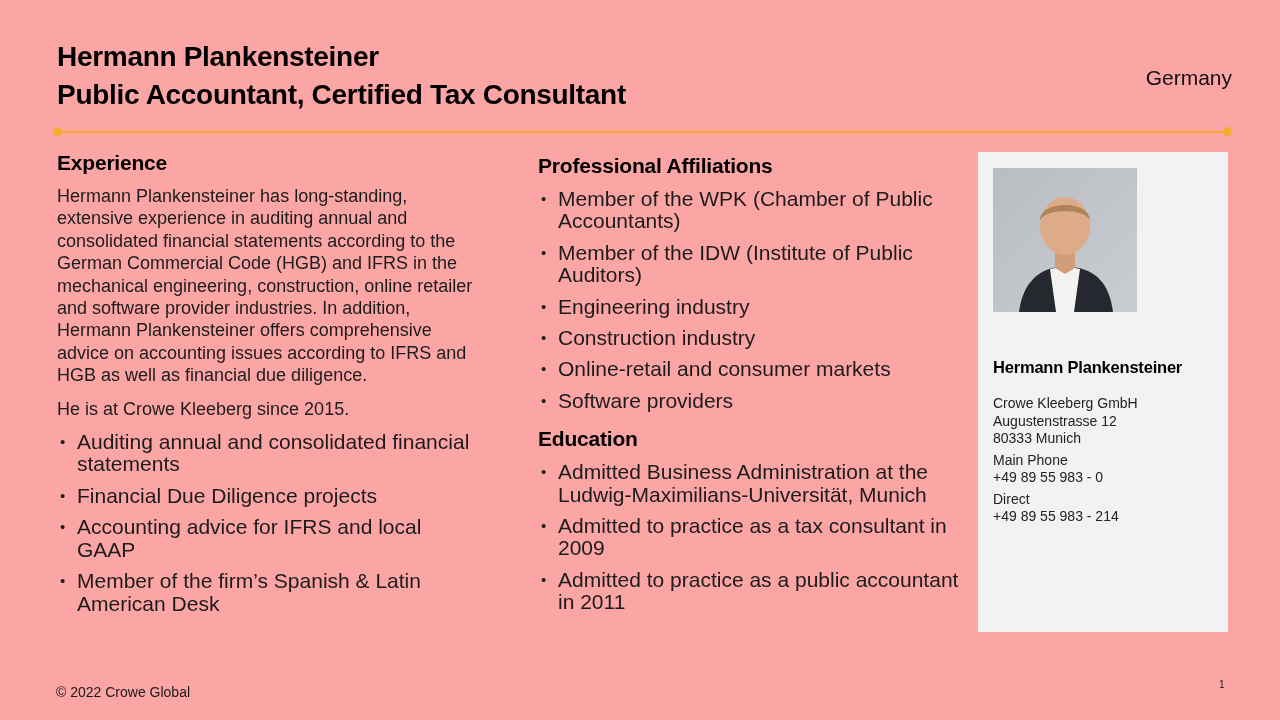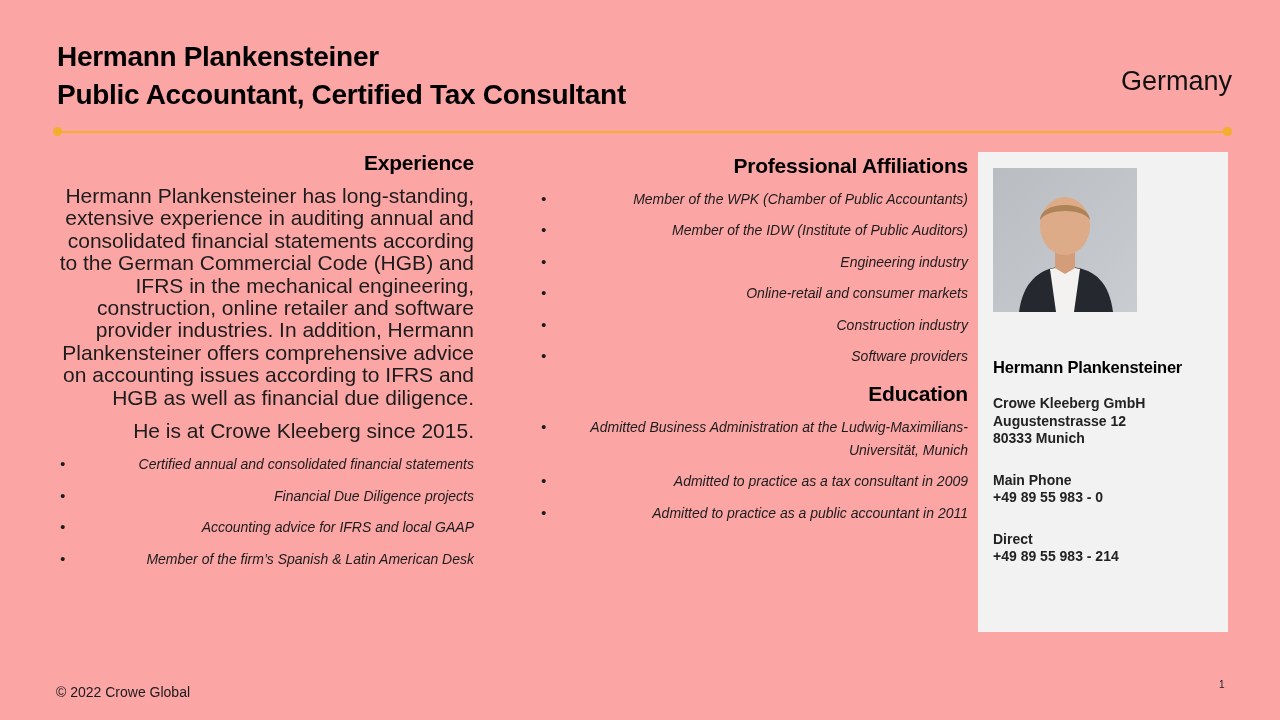--- a/index.html
+++ b/index.html
@@ -13,71 +13,70 @@
     overflow:hidden;
   }
   
   .title {
     position:absolute; left:57px; top:38px;
     font-size:28px; font-weight:bold; line-height:38px;
     color:#000; letter-spacing:-0.3px;
   }
   .region {
     position:absolute; top:66px; right:48px;
-    font-size:27px; color:#111;
+    font-size:21px; color:#111;
   }
   
   .divider { position:absolute; left:57px; top:127px; width:1171px; height:9px; }
   .divider .line { position:absolute; left:2px; right:2px; top:3.5px; height:2px; }
   .divider .dot { position:absolute; top:0; width:9px; height:9px; border-radius:50%; }
   .divider .dot.left { left:-4px; }
   .divider .dot.right { right:-4px; }
 
   
-  .col { position:absolute; top:150px;text-align:right; }
+  .col { position:absolute; top:150px; }
   .col-left { left:57px; width:417px; }
   .col-mid  { left:514px; width:430px;margin-left:24px; }
 
   h2.section-heading {
     font-size:21px; font-weight:bold; color:#000;
     line-height:26px; margin-bottom:9px; letter-spacing:-0.2px;
   }
   .col-mid h2.section-heading { margin-top:14px; }
   .col-mid h2.section-heading:first-child { margin-top:3px; }
   .body-text {
-    font-size:21px; line-height:22.4px; color:#1c1c1c;
+    font-size:18px; line-height:22.4px; color:#1c1c1c;
     margin-bottom:11px;
   }
   .mt-sec { margin-top:14px; }
   ul.bullets { list-style:none; margin:2px 0 6px 0; }
   ul.bullets li {
     position:relative; padding-left:20px;
-    font-size:14px; line-height:22.4px; color:#1c1c1c;
+    font-size:21px; line-height:22.4px; color:#1c1c1c;
     margin-bottom:9px;
-    font-style:italic;
   }
   ul.bullets li::before {
     content:"\2022";
     position:absolute; left:3px; top:0;
     font-size:15px; color:#1c1c1c;
   }
 
   
   .contact-card {
     position:absolute; left:978px; top:152px;
     width:250px; height:480px;
     padding:16px 15px;
   }
   .portrait { width:144px; height:144px; display:block; }
   .contact-name {
     margin-top:46px;
     font-size:16.5px; font-weight:bold; color:#000; letter-spacing:-0.2px;
   }
-  .contact-block { margin-top:18px; font-size:14px; line-height:17.5px; color:#222;font-weight:bold; }
-  .contact-block + .contact-block { margin-top:24px; }
+  .contact-block { margin-top:18px; font-size:14px; line-height:17.5px; color:#222; }
+  .contact-block + .contact-block { margin-top:4px; }
 
   
   .footer-copyright {
     position:absolute; left:56px; top:684px;
     font-size:14px; color:#1a1a1a;
   }
   .page-number {
     position:absolute; left:1219px; top:679px;
     font-size:10px; color:#1a1a1a;
   }
@@ -98,38 +97,38 @@
     <span class="line" style="background: rgb(242, 174, 44);"></span>
     <span class="dot right" style="background: rgb(242, 174, 44);"></span>
   </div>
 
   <div class="col col-left">
     <h2 class="section-heading">Experience</h2>
     <p class="body-text">Hermann Plankensteiner has long-standing, extensive experience in auditing annual and consolidated financial statements according to the German Commercial Code (HGB) and IFRS in the mechanical engineering, construction, online retailer and software provider industries. In addition, Hermann Plankensteiner offers comprehensive advice on accounting issues according to IFRS and HGB as well as financial due diligence.</p>
     <p class="body-text">He is at Crowe Kleeberg since 2015.</p>
 
     <ul class="bullets">
-      <li>Certified annual and consolidated financial statements</li>
+      <li>Auditing annual and consolidated financial statements</li>
       <li>Financial Due Diligence projects</li>
       <li>Accounting advice for IFRS and local GAAP</li>
       <li>Member of the firm’s Spanish &amp; Latin American Desk</li>
     </ul>
   </div>
 
   <div class="col col-mid">
     <h2 class="section-heading">Professional Affiliations</h2>
     <ul class="bullets">
       <li>Member of the WPK (Chamber of Public Accountants)</li>
       <li>Member of the IDW (Institute of Public Auditors)</li>
     </ul>
 
     <ul class="bullets">
       <li>Engineering industry</li>
+      <li>Construction industry</li>
       <li>Online-retail and consumer markets</li>
-      <li>Construction industry</li>
       <li>Software providers</li>
     </ul>
 
     <h2 class="section-heading">Education</h2>
     <ul class="bullets">
       <li>Admitted Business Administration at the Ludwig-Maximilians-Universität, Munich</li>
       <li>Admitted to practice as a tax consultant in 2009</li>
       <li>Admitted to practice as a public accountant in 2011</li>
     </ul>
   </div>

